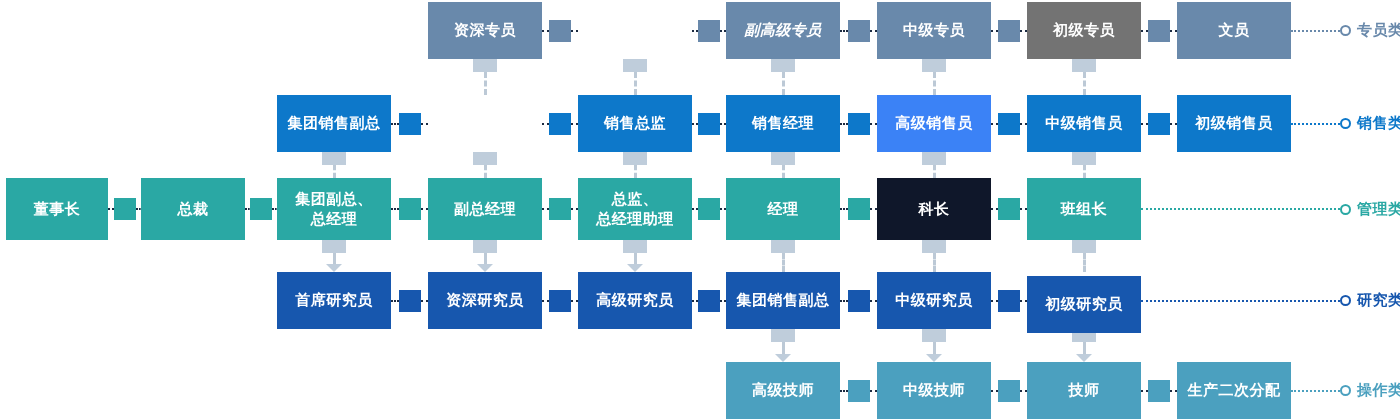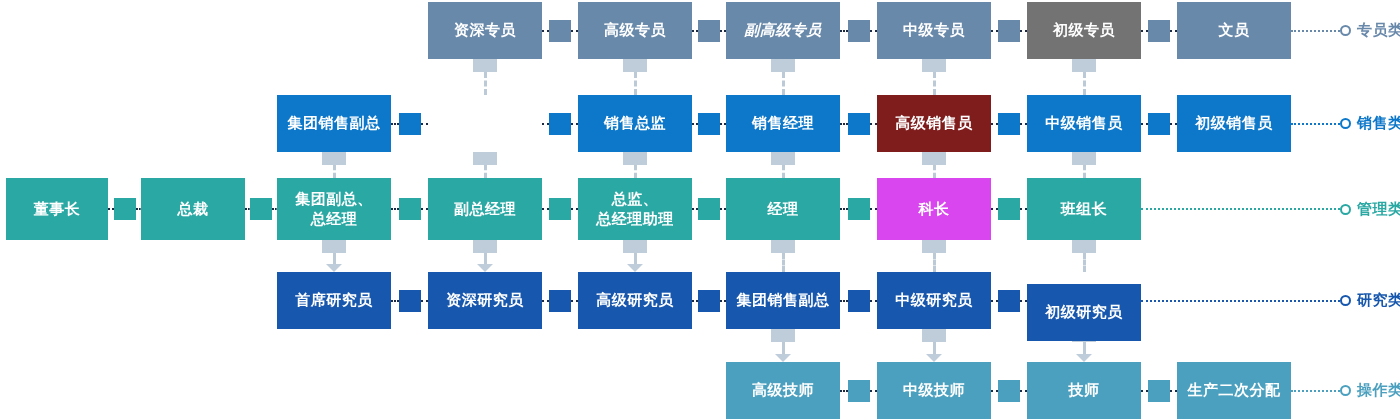--- a/index.html
+++ b/index.html
@@ -202,21 +202,20 @@
       <div class="seg" style="width: 7px; border-top-color: rgb(27, 42, 65);"></div>
       <div class="knob" style="background: rgb(105, 137, 171);"></div>
       <div class="seg" style="width: 7px; border-top-color: rgb(27, 42, 65);"></div>
     </div>
     <div class="hconn" style="left: 1141px; top: 19.5px; width: 36px; height: 22px;">
       <div class="seg" style="width: 7px; border-top-color: rgb(27, 42, 65);"></div>
       <div class="knob" style="background: rgb(105, 137, 171);"></div>
       <div class="seg" style="width: 7px; border-top-color: rgb(27, 42, 65);"></div>
     </div>
     <div class="node" style="left: 428px; top: 2px; width: 114px; height: 57px; background: rgb(105, 137, 171);">资深专员</div>
-    <div class="node" style="left: 578px; top: 2px; width: 114px; height: 57px; background: rgb(105, 137, 171);">高级专员</div>
     <div class="node" style="left: 726px; top: 2px; width: 114px; height: 57px; background: rgb(105, 137, 171); font-style: italic;">副高级专员</div>
     <div class="node" style="left: 877px; top: 2px; width: 114px; height: 57px; background: rgb(105, 137, 171);">中级专员</div>
     <div class="node" style="left: 1027px; top: 2px; width: 114px; height: 57px; background: #737373;">初级专员</div>
     <div class="node" style="left: 1177px; top: 2px; width: 114px; height: 57px; background: rgb(105, 137, 171);">文员</div>
     <div class="tail" style="left: 1291px; top: 21.5px; height: 18px;">
       <div class="tline" style="width: 49px; border-top: 2px dotted rgb(105, 137, 171);"></div>
       <div class="tdot" style="border: 2.5px solid rgb(105, 137, 171);"></div>
       <div class="tlabel" style="color: rgb(105, 137, 171);">专员类</div>
     </div>
     <div class="hconn" style="left: 391px; top: 112.5px; width: 37px; height: 22px;">
@@ -245,21 +244,21 @@
       <div class="seg" style="width: 7px; border-top-color: rgb(27, 42, 65);"></div>
     </div>
     <div class="hconn" style="left: 1141px; top: 112.5px; width: 36px; height: 22px;">
       <div class="seg" style="width: 7px; border-top-color: rgb(27, 42, 65);"></div>
       <div class="knob" style="background: rgb(13, 120, 202);"></div>
       <div class="seg" style="width: 7px; border-top-color: rgb(27, 42, 65);"></div>
     </div>
     <div class="node" style="left: 277px; top: 95px; width: 114px; height: 57px; background: rgb(13, 120, 202);">集团销售副总</div>
     <div class="node" style="left: 578px; top: 95px; width: 114px; height: 57px; background: rgb(13, 120, 202);">销售总监</div>
     <div class="node" style="left: 726px; top: 95px; width: 114px; height: 57px; background: rgb(13, 120, 202);">销售经理</div>
-    <div class="node" style="left: 877px; top: 95px; width: 114px; height: 57px; background: #7f1d1d;">高级销售员</div>
+    <div class="node" style="left: 877px; top: 95px; width: 114px; height: 57px; background: #3b82f6;">高级销售员</div>
     <div class="node" style="left: 1027px; top: 95px; width: 114px; height: 57px; background: rgb(13, 120, 202);">中级销售员</div>
     <div class="node" style="left: 1177px; top: 95px; width: 114px; height: 57px; background: rgb(13, 120, 202);">初级销售员</div>
     <div class="tail" style="left: 1291px; top: 114.5px; height: 18px;">
       <div class="tline" style="width: 49px; border-top: 2px dotted rgb(13, 120, 202);"></div>
       <div class="tdot" style="border: 2.5px solid rgb(13, 120, 202);"></div>
       <div class="tlabel" style="color: rgb(13, 120, 202);">销售类</div>
     </div>
     <div class="hconn" style="left: 108px; top: 198px; width: 33px; height: 22px;">
       <div class="seg" style="width: 5.5px; border-top-color: rgb(27, 42, 65);"></div>
       <div class="knob" style="background: rgb(42, 168, 164);"></div>
@@ -296,21 +295,21 @@
       <div class="seg" style="width: 7px; border-top-color: rgb(27, 42, 65);"></div>
     </div>
     <div class="node" style="left: 6px; top: 178px; width: 102px; height: 62px; background: rgb(42, 168, 164);">董事长</div>
     <div class="node" style="left: 141px; top: 178px; width: 104px; height: 62px; background: rgb(42, 168, 164);">总裁</div>
     <div class="node" style="left: 277px; top: 178px; width: 114px; height: 62px; background: rgb(42, 168, 164);">集团副总、
 总经理</div>
     <div class="node" style="left: 428px; top: 178px; width: 114px; height: 62px; background: rgb(42, 168, 164);">副总经理</div>
     <div class="node" style="left: 578px; top: 178px; width: 114px; height: 62px; background: rgb(42, 168, 164);">总监、
 总经理助理</div>
     <div class="node" style="left: 726px; top: 178px; width: 114px; height: 62px; background: rgb(42, 168, 164);">经理</div>
-    <div class="node" style="left: 877px; top: 178px; width: 114px; height: 62px; background: #d946ef;">科长</div>
+    <div class="node" style="left: 877px; top: 178px; width: 114px; height: 62px; background: #0f172a;">科长</div>
     <div class="node" style="left: 1027px; top: 178px; width: 114px; height: 62px; background: rgb(42, 168, 164);">班组长</div>
     <div class="tail" style="left: 1141px; top: 200px; height: 18px;">
       <div class="tline" style="width: 199px; border-top: 2px dotted rgb(42, 168, 164);"></div>
       <div class="tdot" style="border: 2.5px solid rgb(42, 168, 164);"></div>
       <div class="tlabel" style="color: rgb(42, 168, 164);">管理类</div>
     </div>
     <div class="hconn" style="left: 391px; top: 289.5px; width: 37px; height: 22px;">
       <div class="seg" style="width: 7.5px; border-top-color: rgb(27, 42, 65);"></div>
       <div class="knob" style="background: rgb(23, 87, 174);"></div>
       <div class="seg" style="width: 7.5px; border-top-color: rgb(27, 42, 65);"></div>
@@ -333,21 +332,21 @@
     <div class="hconn" style="left: 991px; top: 289.5px; width: 36px; height: 22px;">
       <div class="seg" style="width: 7px; border-top-color: rgb(27, 42, 65);"></div>
       <div class="knob" style="background: rgb(23, 87, 174);"></div>
       <div class="seg" style="width: 7px; border-top-color: rgb(27, 42, 65);"></div>
     </div>
     <div class="node" style="left: 277px; top: 272px; width: 114px; height: 57px; background: rgb(23, 87, 174);">首席研究员</div>
     <div class="node" style="left: 428px; top: 272px; width: 114px; height: 57px; background: rgb(23, 87, 174);">资深研究员</div>
     <div class="node" style="left: 578px; top: 272px; width: 114px; height: 57px; background: rgb(23, 87, 174);">高级研究员</div>
     <div class="node" style="left: 726px; top: 272px; width: 114px; height: 57px; background: rgb(23, 87, 174);">集团销售副总</div>
     <div class="node" style="left: 877px; top: 272px; width: 114px; height: 57px; background: rgb(23, 87, 174);">中级研究员</div>
-    <div class="node" style="left: 1027px; top: 284px; width: 114px; height: 57px; background: rgb(23, 87, 174);">初级研究员</div>
+    <div class="node" style="left: 1027px; top: 276px; width: 114px; height: 57px; background: rgb(23, 87, 174);">初级研究员</div>
     <div class="tail" style="left: 1141px; top: 291.5px; height: 18px;">
       <div class="tline" style="width: 199px; border-top: 2px dotted rgb(23, 87, 174);"></div>
       <div class="tdot" style="border: 2.5px solid rgb(23, 87, 174);"></div>
       <div class="tlabel" style="color: rgb(23, 87, 174);">研究类</div>
     </div>
     <div class="hconn" style="left: 840px; top: 379.5px; width: 37px; height: 22px;">
       <div class="seg" style="width: 7.5px; border-top-color: rgb(27, 42, 65);"></div>
       <div class="knob" style="background: rgb(75, 160, 191);"></div>
       <div class="seg" style="width: 7.5px; border-top-color: rgb(27, 42, 65);"></div>
     </div>

